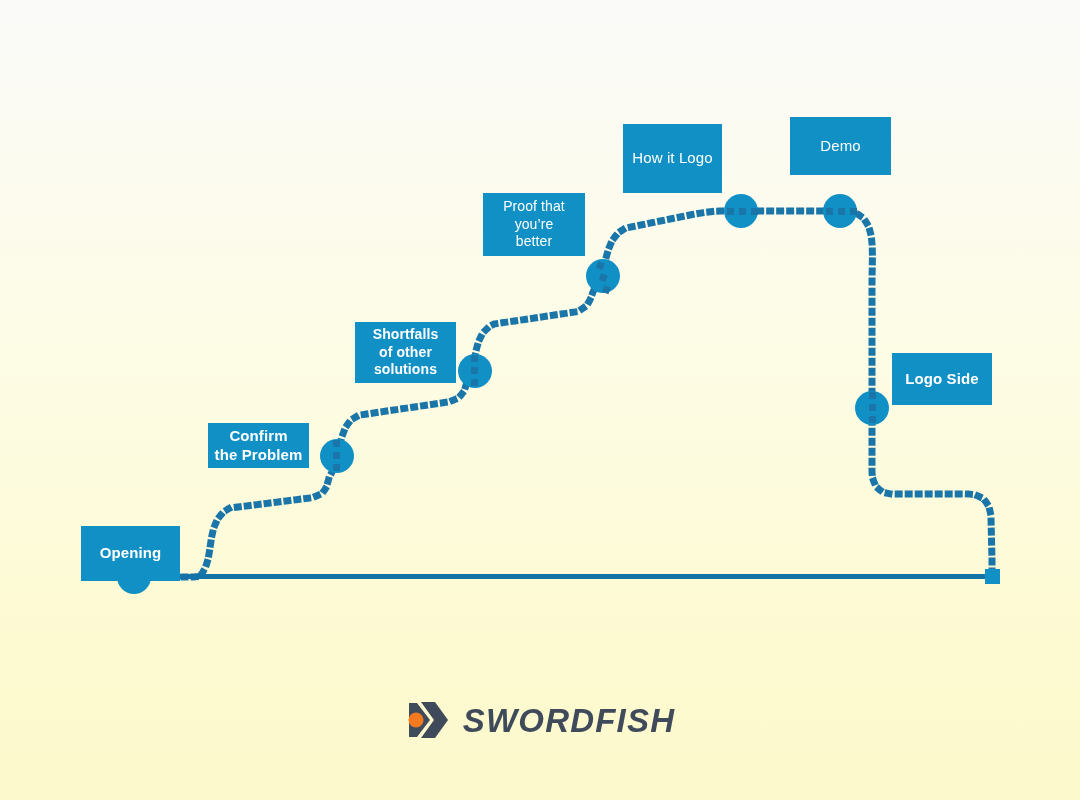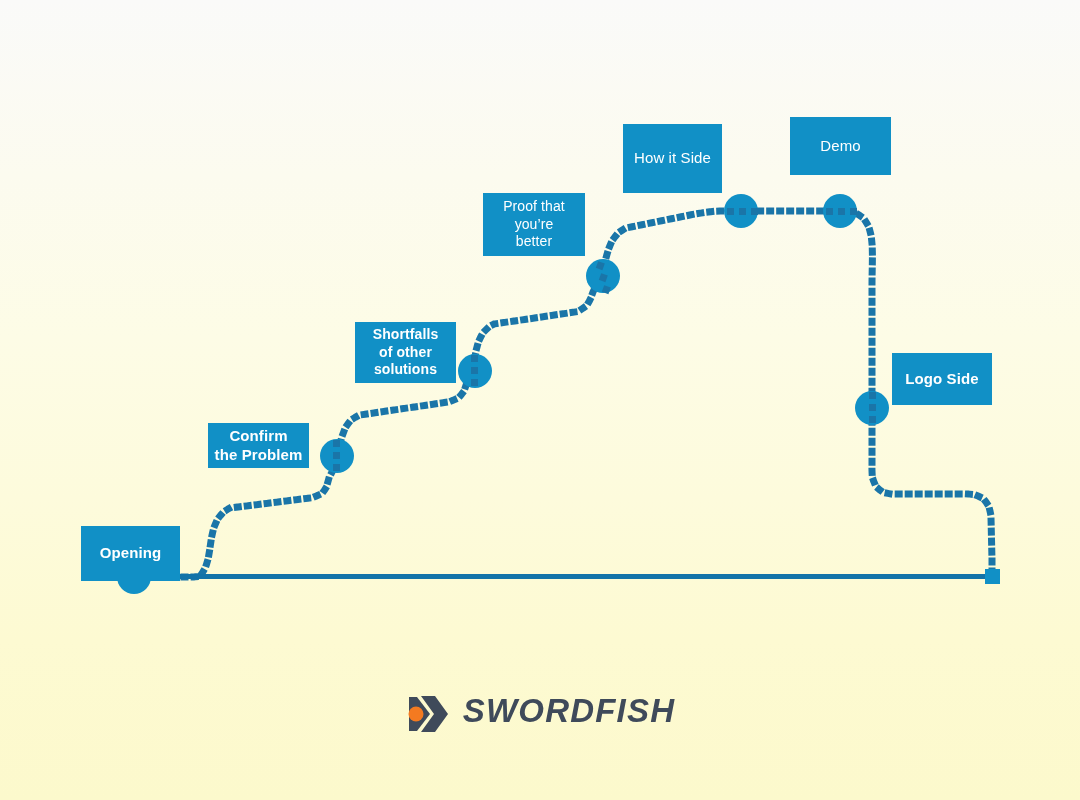--- a/index.html
+++ b/index.html
@@ -47,20 +47,21 @@
   .b-demo       { left:790px; top:117px; width:101px; height:58px;  font-size:15px; }
   .b-logoside   { left:892px; top:321px; width:100px; height:52px;  font-size:15px; }
 
   
   #brand-logo {
     position:absolute;
     left:0; right:0;
     top:694px;
     height:52px;
     display:flex;
+    align-items:center;
     justify-content:center;
     gap:14px;
     z-index:6;
   }
   #brand-logo .logo-mark {
     width:44px; height:40px;
     position:relative;
     flex:0 0 auto;
   }
   #brand-logo .wordmark {
@@ -157,21 +158,21 @@
 
 <div class="node-box bold b-shortfalls">
   <span>Shortfalls<br>of other<br>solutions</span>
 </div>
 
 <div class="node-box normal b-proof">
   <span>Proof that<br>you’re<br>better</span>
 </div>
 
 <div class="node-box normal b-howitworks">
-  <span>How it Side</span>
+  <span>How it Logo</span>
 </div>
 
 <div class="node-box normal b-demo">
   <span>Demo</span>
 </div>
 
 <div class="node-box bold b-logoside">
   <span>Logo Side</span>
 </div>
 

